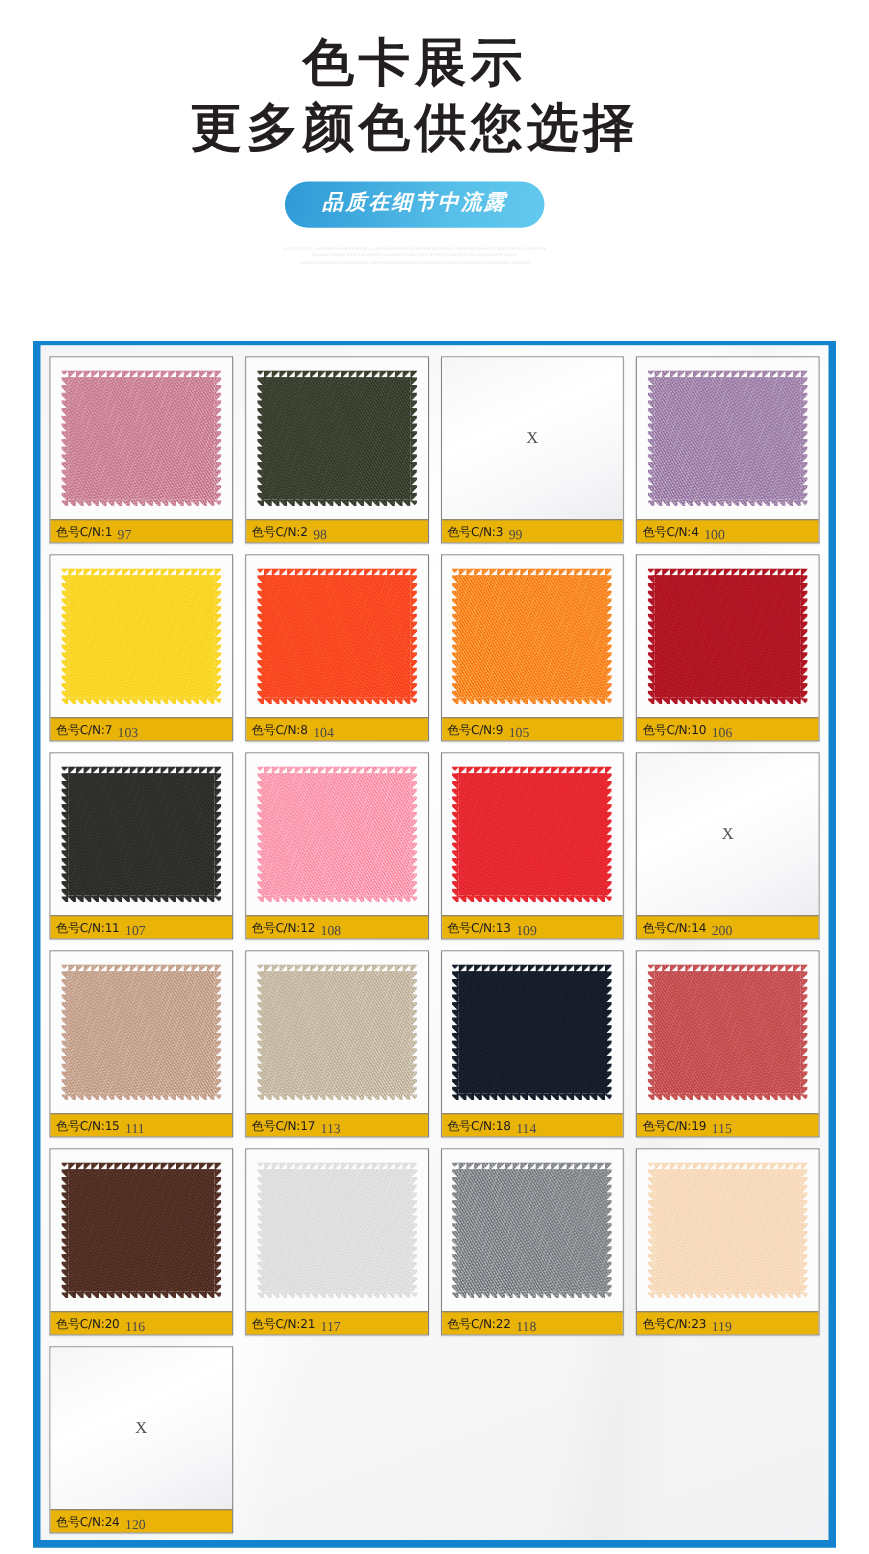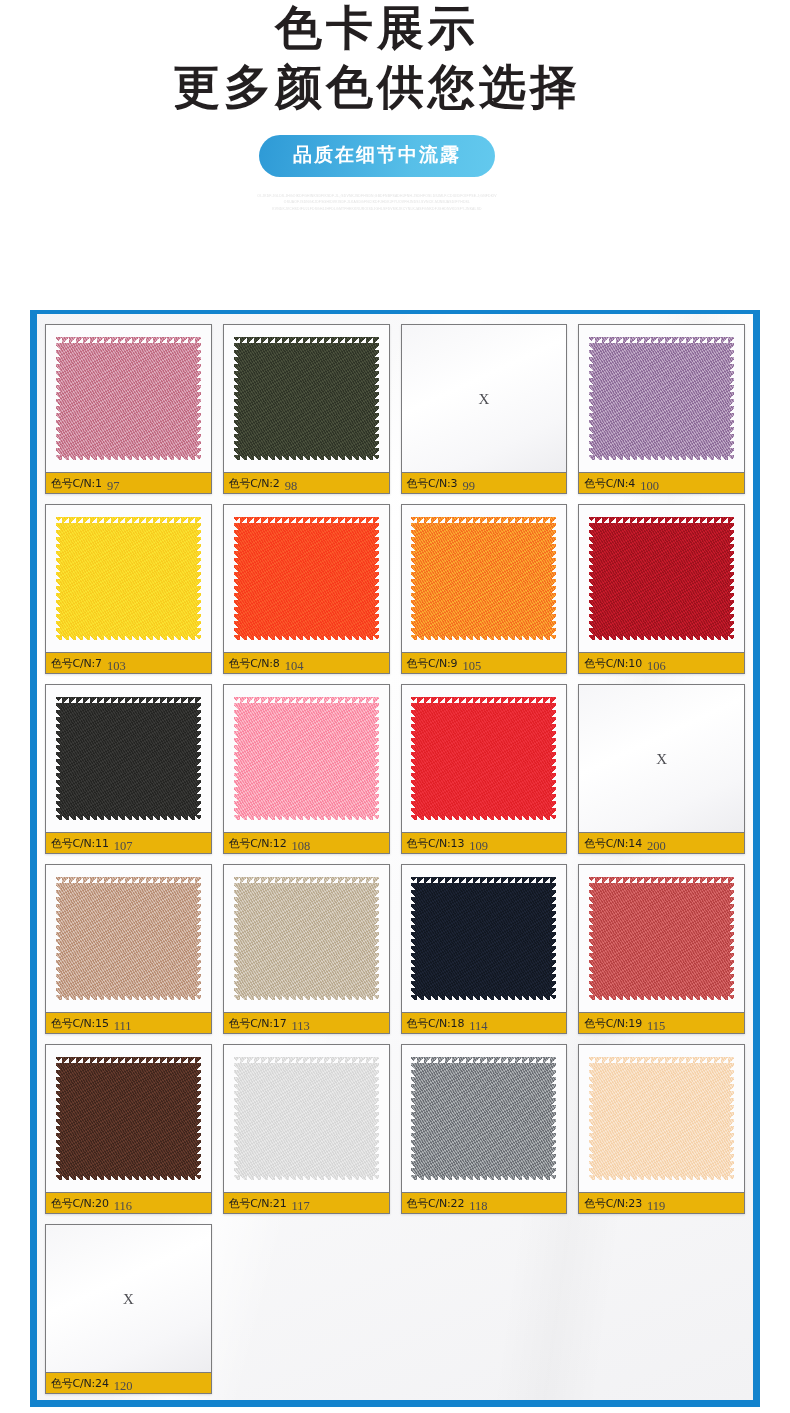--- a/index.html
+++ b/index.html
@@ -7,36 +7,38 @@
     width:790px;height:1413px;
     background:#ffffff;
     font-family:"Liberation Sans","DejaVu Sans",sans-serif;
     overflow:hidden;
     position:relative;
   }
 
   
   .header{
     width:754px;
+    padding-top:30px;
     text-align:center;
     box-sizing:border-box;
   }
   .title-line{
     font-family:"DejaVu Sans","Liberation Sans",sans-serif;
     font-weight:bold;
     color:#231f20;
     letter-spacing:4px;
     line-height:1.18;
   }
   .title-1{font-size:47px;}
   .title-2{font-size:47px;margin-top:4px;}
 
   .subtitle-btn-wrap{
     display:flex;justify-content:center;align-items:center;
     margin-top:20px;
+    font-style:italic;
   }
   .subtitle-btn{
     background:linear-gradient(100deg,#2e9ad6 0%,#3fa9de 28%,#57bfe8 65%,#63c9ee 100%);
     color:#ffffff;
     font-size:19px;
     font-weight:bold;
     letter-spacing:2px;
     padding:8px 34px 10px 34px;
     border-radius:22px;
     line-height:1.25;

